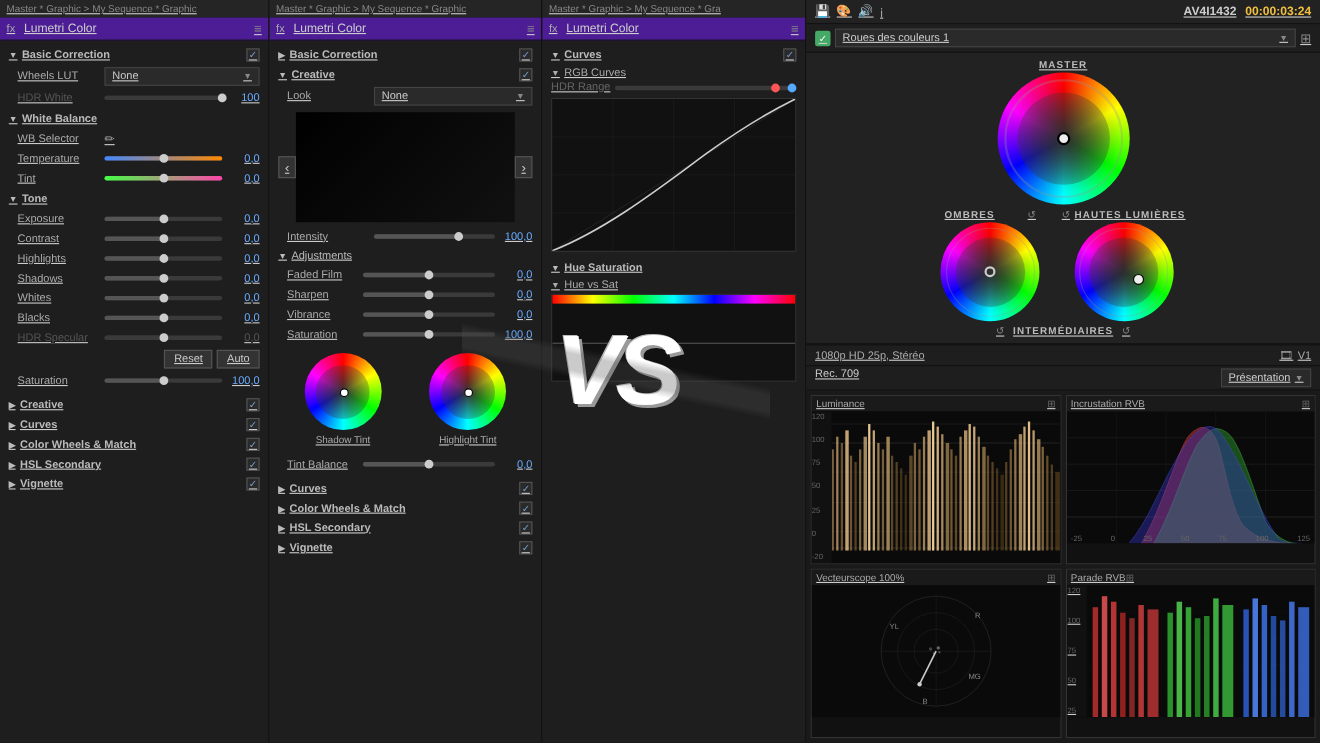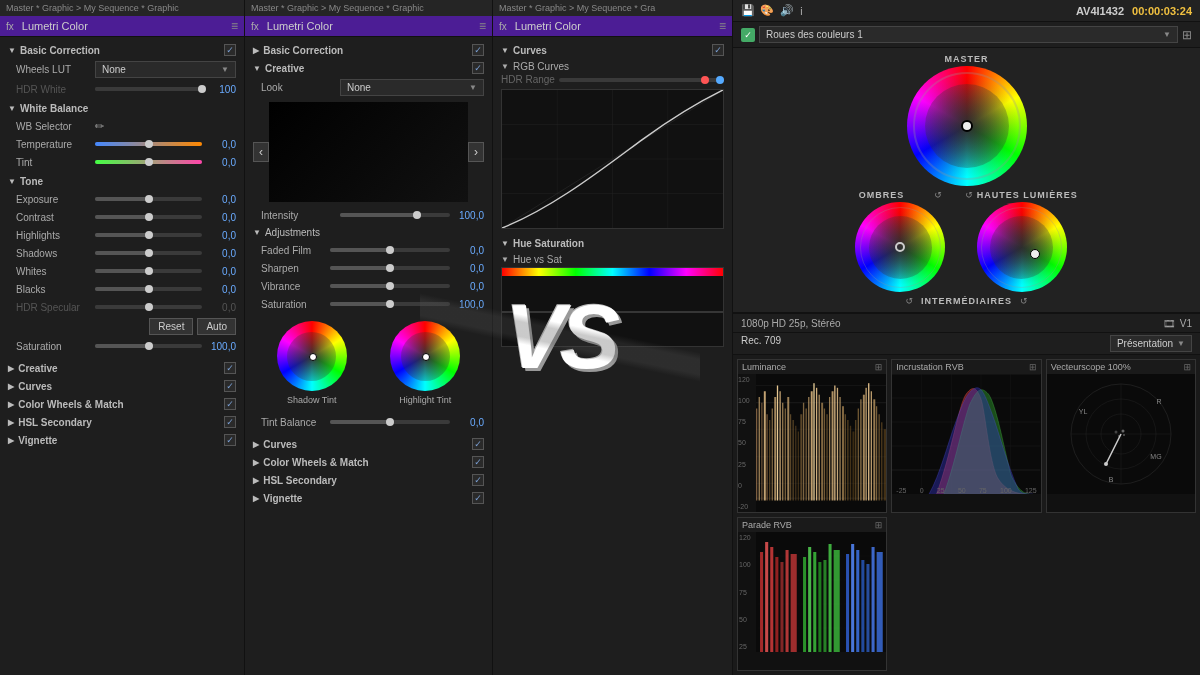--- a/index.html
+++ b/index.html
@@ -278,21 +278,21 @@
 
     .wheel-reset {
       font-size: 9px;
       color: #888;
       cursor: pointer;
     }
 
     
     .scopes-grid {
       display: grid;
-      grid-template-columns: 1fr 1fr 1fr;
+      grid-template-columns: 1fr 1fr;
       gap: 4px;
       padding: 4px;
       flex: 1;
     }
 
     .scope-box {
       background: #111;
       border: 1px solid #333;
       position: relative;
       display: flex;
@@ -315,21 +315,21 @@
       min-height: 20px;
       border-bottom: 1px solid #111;
       border-top: 1px solid #111;
       font-size: 10px;
       color: #aaa;
     }
   </style>
 </head>
 <body>
 
-<div style="display:flex; width:1200px; height:675px; position:relative; overflow:hidden;">
+<div style="display:flex; width:1200px; height:675px; position:relative; overflow:hidden;text-decoration:underline;">
 
   <div class="panel panel-1">
     <div class="panel-header-top">
       <span style="font-size:9px; color:#888;">Master * Graphic &gt; My Sequence * Graphic</span>
     </div>
     <div class="panel-header">
       <div style="display:flex; align-items:center; gap:4px;">
         <span class="fx-label">fx</span>
         <span class="fx-name">Lumetri Color</span>
       </div>
@@ -984,21 +984,21 @@
 
             <circle cx="2" cy="-3" r="1.5" fill="rgba(200,200,200,0.5)"></circle>
             <circle cx="-2" cy="2" r="1" fill="rgba(200,200,200,0.4)"></circle>
             <circle cx="3" cy="1" r="1" fill="rgba(200,200,200,0.4)"></circle>
             <circle cx="-5" cy="-2" r="1.5" fill="rgba(200,200,200,0.3)"></circle>
           </svg>
         </div>
       </div>
 
       <div class="scope-box">
-        <div style="display:flex; justify-content:space-between; padding:2px 4px; background:#1a1a1a;">
+        <div style="display:flex; justify-content:flex-start; padding:2px 4px; background:#1a1a1a;">
           <span style="font-size:9px; color:#aaa;">Parade RVB</span>
           <span style="font-size:9px; color:#666; cursor:pointer;">⊞</span>
         </div>
         <div style="position:relative; background:#0a0a0a; height:120px; overflow:hidden; display:flex;">
 
           <div style="width:18px; background:#111; display:flex; flex-direction:column; justify-content:space-between; padding:2px 1px;">
             <span style="font-size:7px; color:#666;">120</span>
             <span style="font-size:7px; color:#666;">100</span>
             <span style="font-size:7px; color:#666;">75</span>
             <span style="font-size:7px; color:#666;">50</span>

